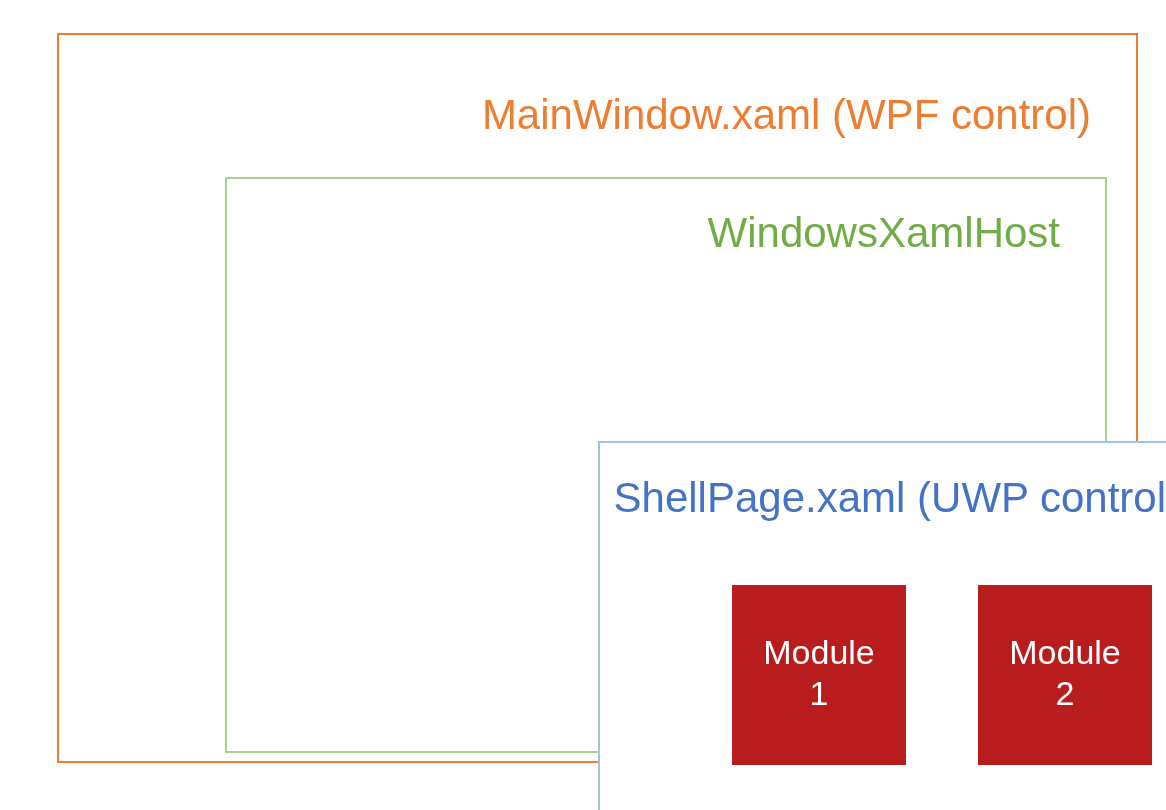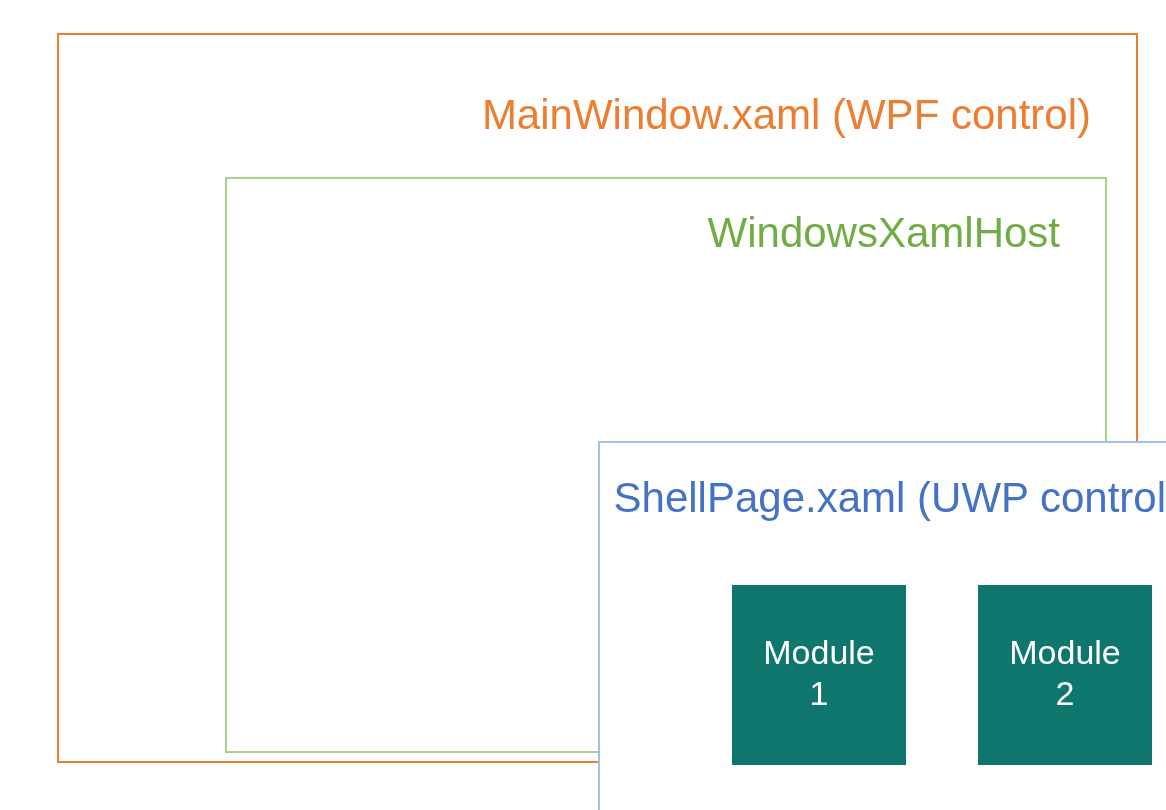--- a/index.html
+++ b/index.html
@@ -92,21 +92,21 @@
     color: #4472C4;
   }
 
   
   .module-box {
     position: absolute;
     top: 142px;
     width: 174px;
     height: 180px;
     box-sizing: border-box;
-    background: #0f766e;
+    background: #b91c1c;
     display: flex;
     align-items: center;
     justify-content: center;
     color: #ffffff;
     font-size: 34px;
     line-height: 1.22;
     text-align: center;
   }
 
   .module-1 { left: 132px; }

